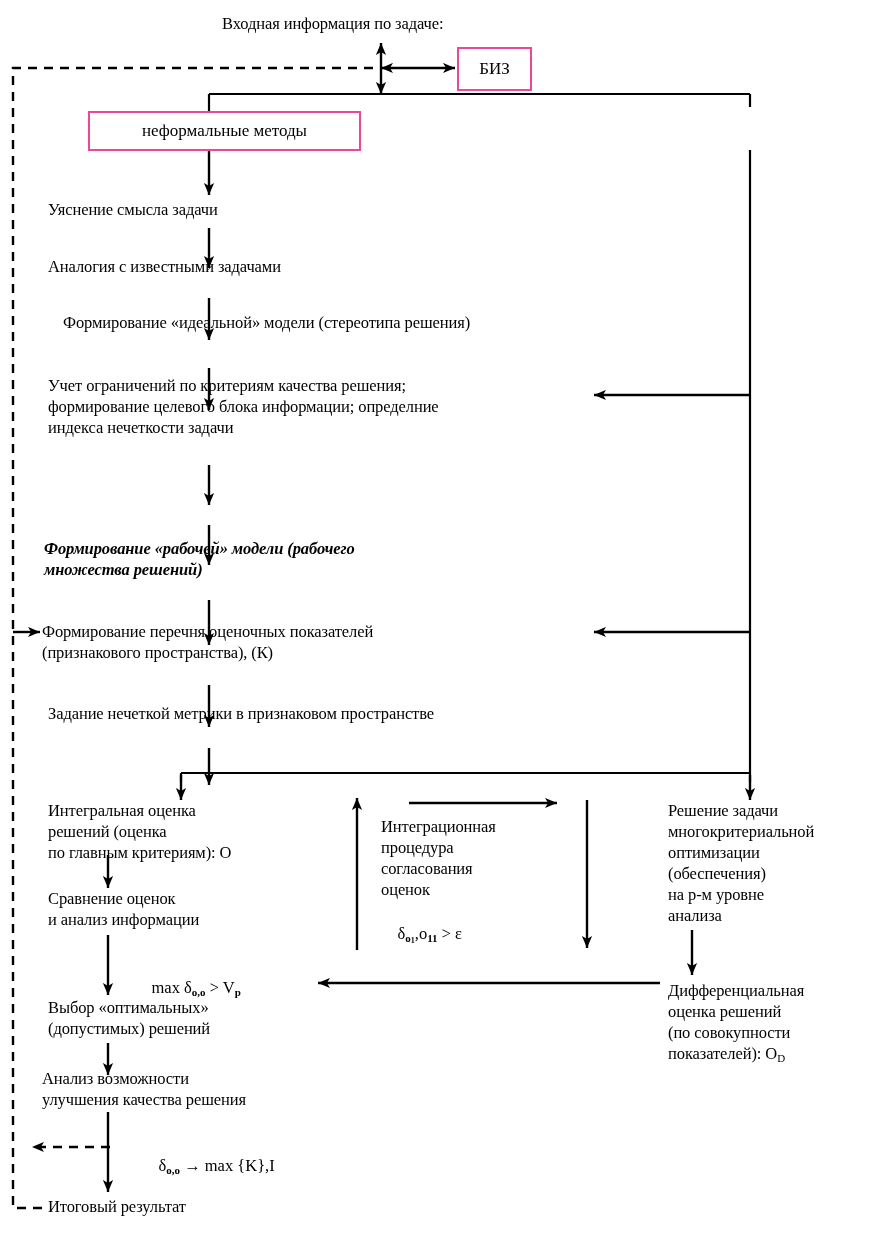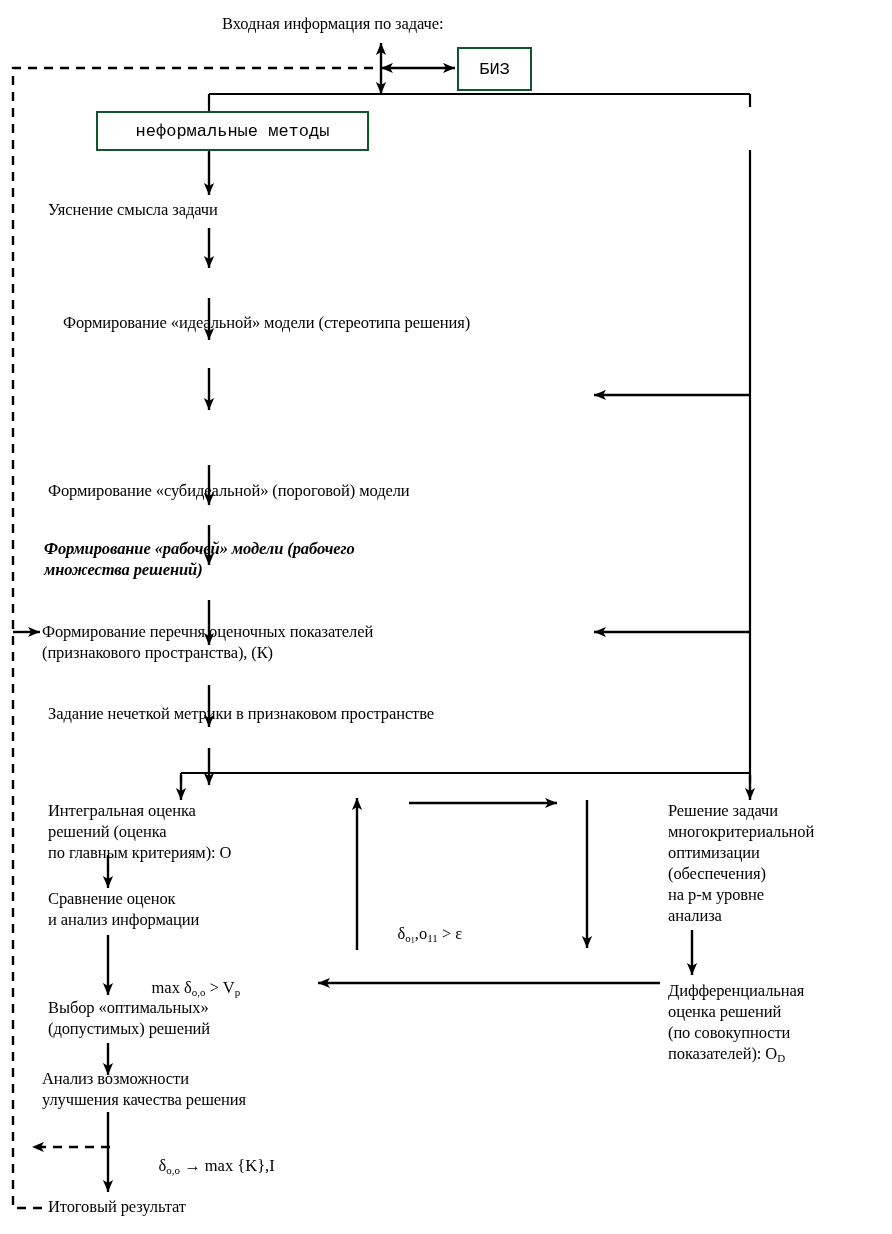--- a/index.html
+++ b/index.html
@@ -35,38 +35,39 @@
     color: #000;
     white-space: pre;
     letter-spacing: -0.1px;
   }
   .node-text.bold-italic {
     font-weight: bold;
     font-style: italic;
   }
   .box-node {
     position: absolute;
-    border: 2px solid #14532d;
+    border: 2px solid #ec4899;
     background: #fff;
     box-sizing: border-box;
     display: flex;
     align-items: center;
     justify-content: center;
-    font-family: Liberation Mono, monospace;
+    font-family: Liberation Serif, serif;
     font-size: 17px;
   }
   .formula {
     position: absolute;
     font-family: "Liberation Serif", "DejaVu Serif", serif;
     font-size: 16.5px;
     white-space: pre;
   }
   .formula sub {
     font-size: 11px;
     vertical-align: -0.28em;
+    font-weight: bold;
   }
   .node-text sub {
     font-size: 11px;
     vertical-align: -0.28em;
   }
 </style>
 </head>
 <body>
 
 <div id="diagram-root">
@@ -154,32 +155,35 @@
       <line x1="692" y1="930" x2="692" y2="975" marker-end="url(#arrow-end)"></line>
     </g>
   </svg>
 
   <div class="node-text" style="left:222px; top:13px;">Входная информация по задаче:</div>
 
   <div class="box-node" style="left:457px; top:47px; width:75px; height:44px;">
     <span>БИЗ</span>
   </div>
 
-  <div class="box-node" style="left:96px; top:111px; width:273px; height:40px;justify-content:center;">
+  <div class="box-node" style="left:88px; top:111px; width:273px; height:40px;justify-content:center;">
     <span>неформальные методы</span>
   </div>
 
 
   <div class="node-text" style="left:48px; top:199px;">Уяснение смысла задачи</div>
 
+  <div class="node-text" style="left:48px; top:256px;">Аналогия с известными задачами</div>
 
   <div class="node-text" style="left:48px; top:312px;margin-left:15px;">Формирование «идеальной» модели (стереотипа решения)</div>
 
-
-  <div class="node-text" style="left:48px; top:480px;">Формирование «субидеальной» (пороговой) модели</div>
+  <div class="node-text" style="left:48px; top:375px;">Учет ограничений по критериям качества решения;
+формирование целевого блока информации; определние
+индекса нечеткости задачи</div>
+
 
   <div class="node-text bold-italic" style="left:44px; top:538px;">Формирование «рабочей» модели (рабочего
 множества решений)</div>
 
   <div class="node-text" style="left:42px; top:621px;">Формирование перечня оценочных показателей
 (признакового пространства), (К)</div>
 
   <div class="node-text" style="left:48px; top:703px;">Задание нечеткой метрики в признаковом пространстве</div>
 
   <div class="node-text" style="left:48px; top:800px;">Интегральная оценка
@@ -190,20 +194,24 @@
 и анализ информации</div>
 
   <div class="node-text" style="left:48px; top:997px;">Выбор «оптимальных»
 (допустимых) решений</div>
 
   <div class="node-text" style="left:42px; top:1068px;">Анализ возможности
 улучшения качества решения</div>
 
   <div class="node-text" style="left:48px; top:1196px;">Итоговый результат</div>
 
+  <div class="node-text" style="left:381px; top:816px;">Интеграционная
+процедура
+согласования
+оценок</div>
 
   <div class="formula" style="left:381px; top:904px;">
     δ<sub>o<sub style="font-size:8px;vertical-align:-0.1em;">1</sub></sub>,o<sub>11</sub> &gt; ε
   </div>
 
   <div class="node-text" style="left:668px; top:800px;">Решение задачи
 многокритериальной
 оптимизации
 (обеспечения)
 на р-м уровне

